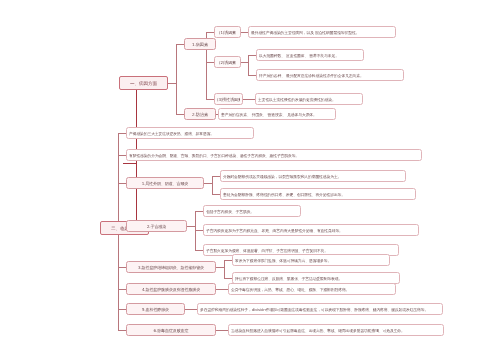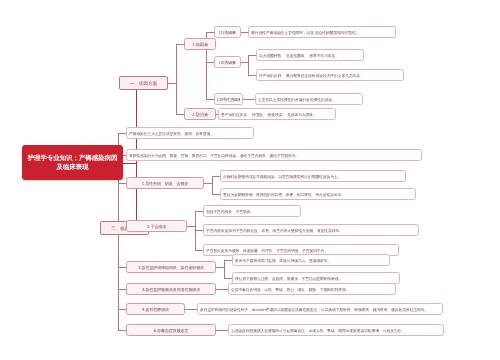--- a/index.html
+++ b/index.html
@@ -112,23 +112,20 @@
   <div class="ln lnh" style="left:216px;top:267px;width:8px;"></div>
   <div class="ln lnh" style="left:224px;top:260px;width:8px;"></div>
   <div class="ln lnh" style="left:224px;top:278px;width:8px;"></div>
 
   <div class="ln lnh" style="left:216px;top:289px;width:12px;"></div>
   <div class="ln lnh" style="left:185px;top:309px;width:12px;"></div>
   <div class="ln lnh" style="left:216px;top:330px;width:12px;"></div>
   <div class="ln lnv" style="left:118px;top:309px;height:21px;"></div>
   <div class="ln lnh" style="left:118px;top:330px;width:8px;"></div>
 
-  <div class="node root" style="left:22px;top:145px;width:101px;height:35px;font-size:6.5px;">
-    <span class="t">护理学专业知识：产褥感染病因及临床表现</span>
-  </div>
 
   <div class="node lvl1" style="left:119px;top:76px;width:49px;height:14px;font-size:4.6px;justify-content:center;">
     <span class="t" style="text-align:center;">一、病因方面</span>
   </div>
 
   <div class="node lvl2" style="left:184px;top:38px;width:32px;height:12px;font-size:4.2px;justify-content:center;">
     <span class="t" style="text-align:center;">1.病因素</span>
   </div>
 
   <div class="node lvl3" style="left:214px;top:26px;width:27px;height:12px;font-size:4px;justify-content:center;">

